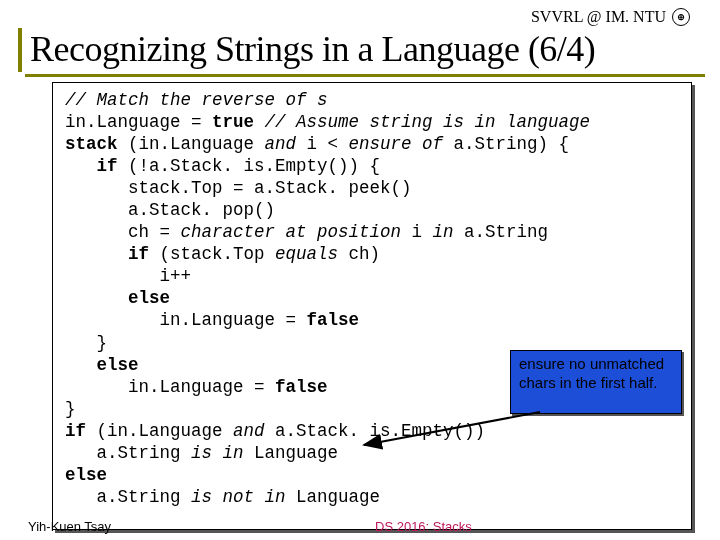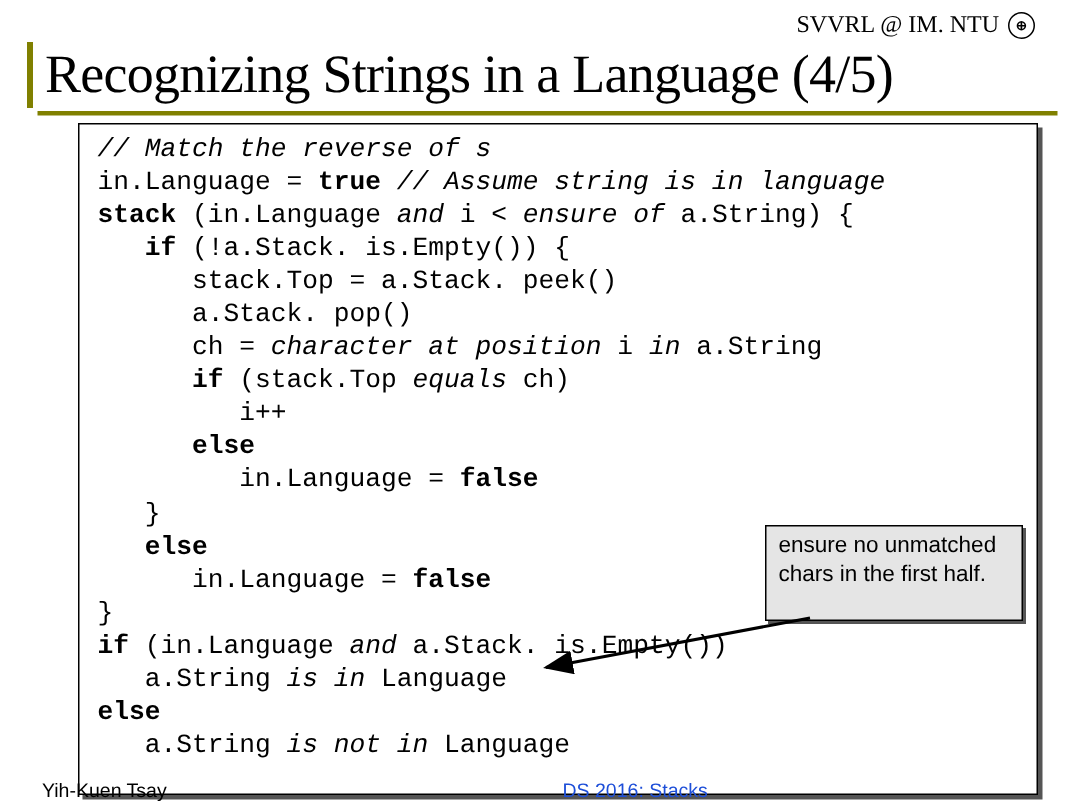--- a/index.html
+++ b/index.html
@@ -43,50 +43,50 @@
     font-size: 17.5px; line-height: 1.26;
     white-space: pre; color: #000;
     background: #fff;
   }
   .cm { font-style: italic; }
   .kw { font-weight: bold; margin-top: 44px; }
   .it { font-style: italic; text-align: right; }
   .note-box {
     position: absolute; top: 350px; left: 510px;
     width: 172px; height: 64px;
-    background: #e5e5e5; border: 1px solid #000;
+    background: #1d4ed8; border: 1px solid #000;
     box-shadow: 2px 2px 0 #555;
     font-family: Arial, sans-serif;
     font-size: 15px; line-height: 1.25;
     padding: 4px 8px; color: #000;
   }
   .arrow-svg {
     position: absolute; top: 412px; left: 360px;
     width: 200px; height: 50px; overflow: visible;
   }
   .footer-left {
     position: absolute; bottom: 6px; left: 28px;
     font-family: Liberation Sans, sans-serif; font-size: 13px; color: #000;
   }
   .footer-mid {
     position: absolute; bottom: 6px; left: 375px;
-    font-family: Arial, sans-serif; font-size: 13px; color: #1d4ed8;
+    font-family: Arial, sans-serif; font-size: 13px; color: #be185d;
   }
 </style>
 </head>
 <body>
 
 <div class="accent-bar"></div>
 
 <div class="header-label">
   <span>SVVRL @ IM. NTU</span>
   <span class="logo">⊕</span>
 </div>
 
-<div class="title">Recognizing Strings in a Language (4/5)</div>
+<div class="title">Recognizing Strings in a Language (6/4)</div>
 <div class="title-rule"></div>
 
 <div class="code-box"><span class="cm">// Match the reverse of s</span>
 <span><span>in.Language = </span><span class="kw">true</span><span class="cm"> // Assume string is in language</span></span>
 <span><span class="kw">stack</span><span> (in.Language </span><span class="it">and</span><span> i &lt; </span><span class="it">ensure of</span><span> a.String) {</span></span>
 <span><span>   </span><span class="kw">if</span><span> (!a.Stack. is.Empty()) {</span></span>
 <span>      stack.Top = a.Stack. peek()</span>
 <span>      a.Stack. pop()</span>
 <span><span>      ch = </span><span class="it">character at position</span><span> i </span><span class="it">in</span><span> a.String</span></span>
 <span><span>      </span><span class="kw">if</span><span> (stack.Top </span><span class="it">equals</span><span> ch)</span></span>

